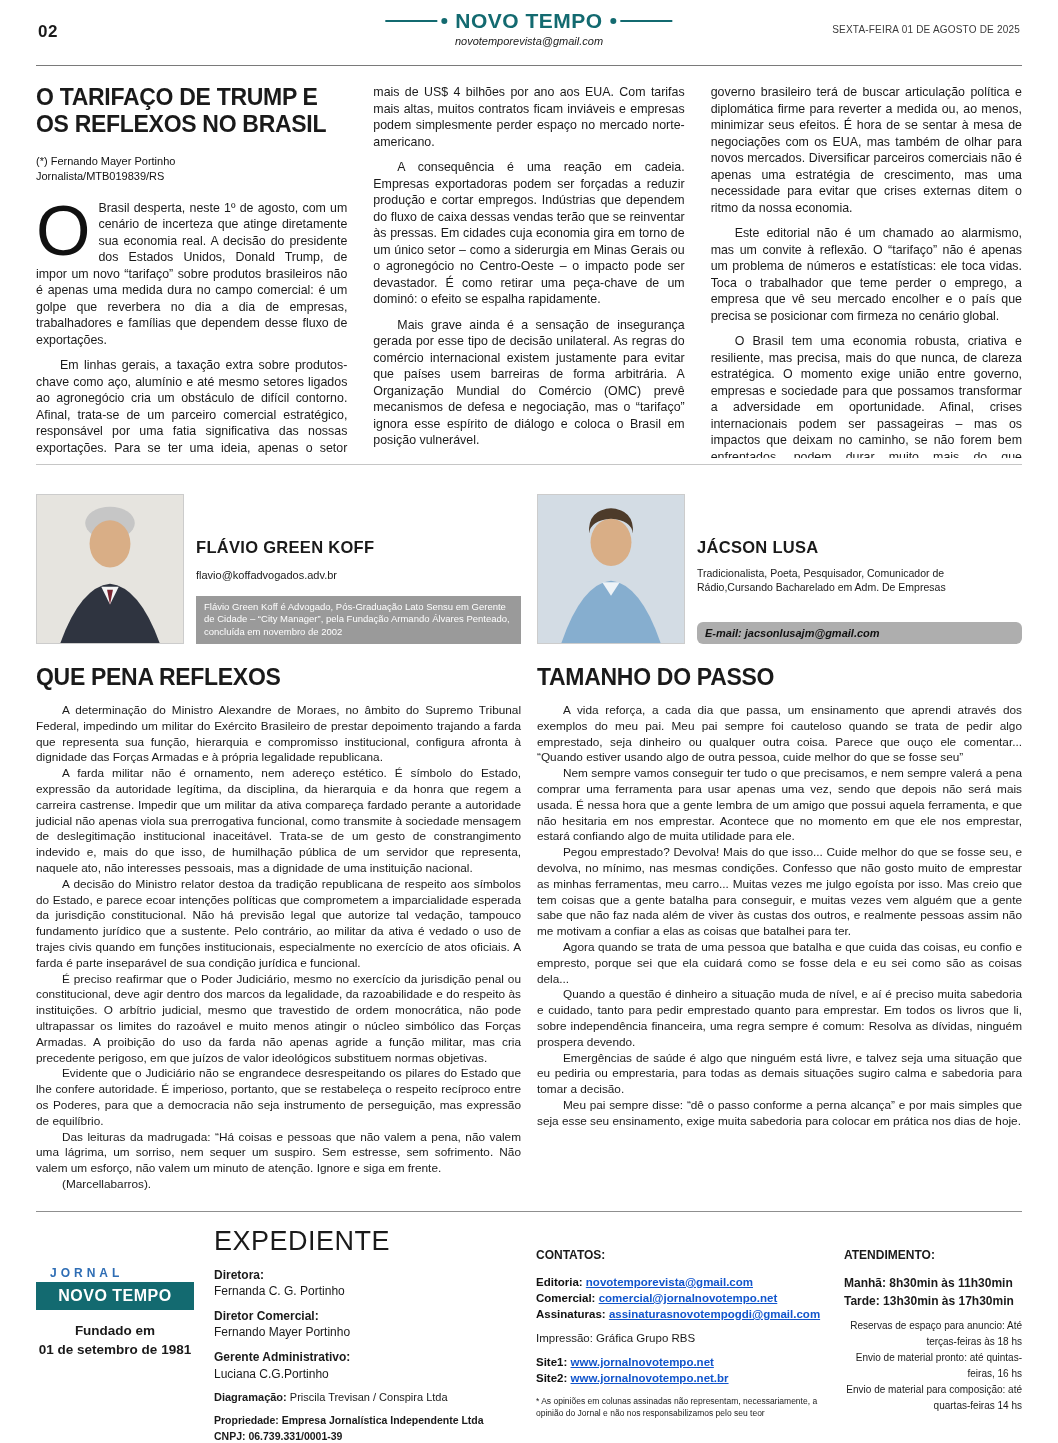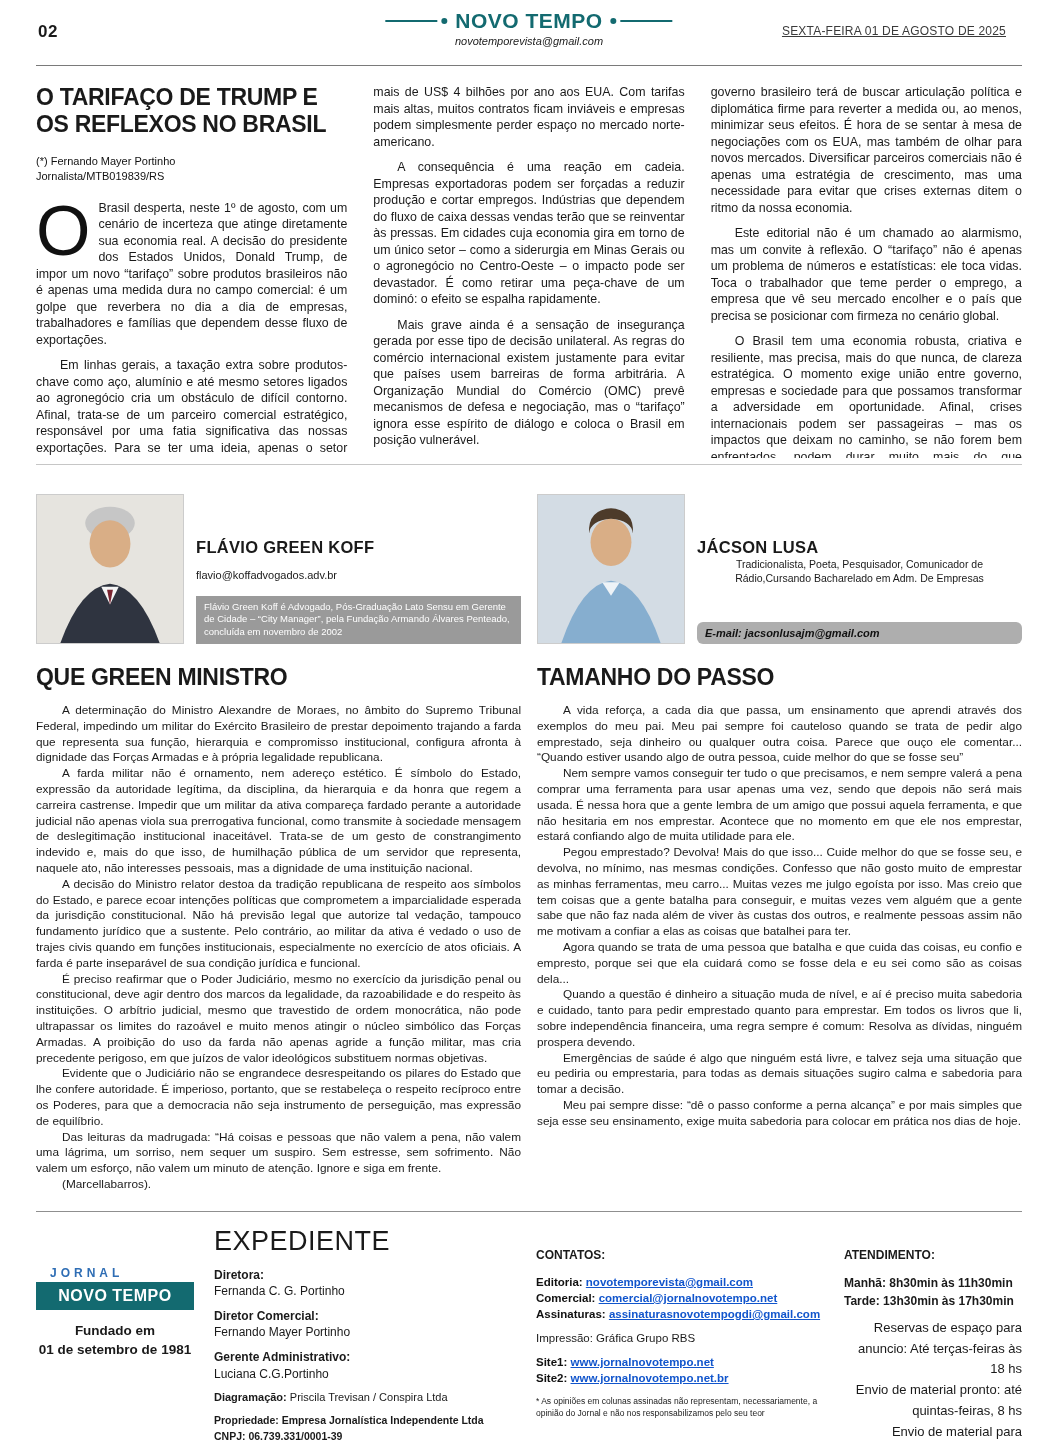--- a/index.html
+++ b/index.html
@@ -3,21 +3,21 @@
 <meta charset="utf-8">
 <style>
   * { margin:0; padding:0; box-sizing:border-box; }
   html,body { background:#ffffff; }
   body { font-family:"Liberation Sans", sans-serif; color:#1a1a1a; }
   .page { width:1058px; height:1443px; margin:0 auto; background:#fff; padding:6px 36px 8px; position:relative; overflow:hidden; }
 
   
   .page-header { position:relative; height:60px; border-bottom:1px solid #7a7a7a; }
   .page-number { position:absolute; left:2px; top:16px; font-size:17px; font-weight:bold; letter-spacing:0.5px; }
-  .page-date { position:absolute; right:16px; top:18px; font-size:12px; color:#3a3a3a; letter-spacing:0.2px;text-decoration:underline; }
+  .page-date { position:absolute; right:2px; top:18px; font-size:10px; color:#3a3a3a; letter-spacing:0.2px; }
   .masthead { position:absolute; left:50%; transform:translateX(-50%); top:3px; text-align:center; }
   .masthead-title-row { display:flex; align-items:center; justify-content:center; }
   .masthead-title { font-size:21px; font-weight:bold; color:#136a70; letter-spacing:0.5px; padding:0 4px; }
   .orn { display:flex; align-items:center; }
   .orn .line { width:52px; height:2px; background:#136a70; }
   .orn .dot { width:6px; height:6px; border-radius:50%; background:#136a70; margin:0 4px; }
   .masthead-email { font-size:11px; font-style:italic; color:#222; margin-top:2px; }
 
   
   .main-article { display:flex; gap:26px; padding-top:18px; height:392px; overflow:hidden; }
@@ -32,21 +32,21 @@
 
   
   .columnists { display:flex; gap:16px; border-top:1px solid #c6c6c6; margin-top:6px; padding-top:29px; }
   .columnist { flex:1; min-width:0; }
   .columnist-header { display:flex; gap:12px; height:150px; }
   .photo { width:148px; height:150px; flex:none; border:1px solid #ccc; background:#eee; }
   .photo svg { width:100%; height:100%; display:block; }
   .columnist-info { flex:1; display:flex; flex-direction:column; min-width:0; }
   .columnist-name { font-weight:bold; font-size:16.5px; margin-top:44px; letter-spacing:0.3px; }
   .columnist-email { font-size:11px; margin-top:12px; }
-  .columnist-role { font-size:10.5px; line-height:1.35;text-align:center; }
+  .columnist-role { font-size:10.5px; margin-top:9px; line-height:1.35; }
   .bio-box { margin-top:auto; background:#9a9a9a; color:#fff; font-size:9.5px; line-height:1.35; padding:5px 8px; text-align:left; }
   .email-box { margin-top:auto; background:#aeaeae; color:#111; font-weight:bold; font-style:italic; font-size:11px; padding:5px 8px;border-radius:6px; }
   .columnist-article-title { font-size:23px; font-weight:bold; letter-spacing:-0.3px; margin:20px 0 12px; }
   .coltext p { font-size:11.8px; line-height:1.34; text-align:justify; text-indent:26px; }
 
   
   .expediente-section { display:flex; gap:20px; border-top:1px solid #8f8f8f; margin-top:18px; padding-top:14px; }
   .logo-block { width:158px; flex:none; text-align:center; }
   .nt-logo { width:104px; height:94px; border:4px solid #2e6db4; margin:2px auto 6px; display:flex; align-items:center; justify-content:center; }
   .nt-monogram { font-size:50px; font-weight:bold; color:#2e6db4; letter-spacing:-8px; padding-right:8px; }
@@ -69,21 +69,21 @@
   a.link { color:#1155cc; font-weight:bold; text-decoration:underline; cursor:pointer; }
   .impressao { font-size:11.5px; font-weight:normal; margin:12px 0 12px; }
   .disclaimer { font-size:8.5px; color:#222; line-height:1.4; margin-top:12px; }
 
   .atendimento-block { flex:1; padding-top:22px; }
   .hours-line { font-size:12px; font-weight:bold; margin-bottom:4px; }
   .phones { margin-top:12px; }
   .phone-line { font-size:12px; font-weight:bold; margin-bottom:4px; display:flex; align-items:center; gap:4px; }
   .wa-icon { display:inline-block; width:13px; height:13px; background:#2bb741; border-radius:3px; color:#fff; font-size:9px; line-height:13px; text-align:center; font-style:normal; }
   .notes { margin-top:10px; text-align:right; }
-  .notes p { font-size:13px; line-height:1.6; text-indent:0; }
+  .notes p { font-size:10px; line-height:1.6; text-indent:0; }
 </style>
 </head>
 <body>
 
 <div class="page">
 
   <header class="page-header">
     <div class="page-number">02</div>
     <div class="masthead">
       <div class="masthead-title-row">
@@ -144,21 +144,21 @@
             <path d="M44 62 L50 74 L56 62 Z" fill="#f5f5f5"></path>
             <path d="M48 64 L50 74 L52 64 Z" fill="#7a2430"></path>
           </svg>
         </div>
         <div class="columnist-info">
           <div class="columnist-name">FLÁVIO GREEN KOFF</div>
           <div class="columnist-email">flavio@koffadvogados.adv.br</div>
           <div class="bio-box">Flávio Green Koff é Advogado, Pós-Graduação Lato Sensu em Gerente de Cidade – “City Manager”, pela Fundação Armando Álvares Penteado, concluída em novembro de 2002</div>
         </div>
       </div>
-      <h2 class="columnist-article-title">QUE GREEN MINISTRO</h2>
+      <h2 class="columnist-article-title">QUE PENA REFLEXOS</h2>
       <div class="coltext">
           <p>A determinação do Ministro Alexandre de Moraes, no âmbito do Supremo Tribunal Federal, impedindo um militar do Exército Brasileiro de prestar depoimento trajando a farda que representa sua função, hierarquia e compromisso institucional, configura afronta à dignidade das Forças Armadas e à própria legalidade republicana.</p>
           <p>A farda militar não é ornamento, nem adereço estético. É símbolo do Estado, expressão da autoridade legítima, da disciplina, da hierarquia e da honra que regem a carreira castrense. Impedir que um militar da ativa compareça fardado perante a autoridade judicial não apenas viola sua prerrogativa funcional, como transmite à sociedade mensagem de deslegitimação institucional inaceitável. Trata-se de um gesto de constrangimento indevido e, mais do que isso, de humilhação pública de um servidor que representa, naquele ato, não interesses pessoais, mas a dignidade de uma instituição nacional.</p>
           <p>A decisão do Ministro relator destoa da tradição republicana de respeito aos símbolos do Estado, e parece ecoar intenções políticas que comprometem a imparcialidade esperada da jurisdição constitucional. Não há previsão legal que autorize tal vedação, tampouco fundamento jurídico que a sustente. Pelo contrário, ao militar da ativa é vedado o uso de trajes civis quando em funções institucionais, especialmente no exercício de atos oficiais. A farda é parte inseparável de sua condição jurídica e funcional.</p>
           <p>É preciso reafirmar que o Poder Judiciário, mesmo no exercício da jurisdição penal ou constitucional, deve agir dentro dos marcos da legalidade, da razoabilidade e do respeito às instituições. O arbítrio judicial, mesmo que travestido de ordem monocrática, não pode ultrapassar os limites do razoável e muito menos atingir o núcleo simbólico das Forças Armadas. A proibição do uso da farda não apenas agride a função militar, mas cria precedente perigoso, em que juízos de valor ideológicos substituem normas objetivas.</p>
           <p>Evidente que o Judiciário não se engrandece desrespeitando os pilares do Estado que lhe confere autoridade. É imperioso, portanto, que se restabeleça o respeito recíproco entre os Poderes, para que a democracia não seja instrumento de perseguição, mas expressão de equilíbrio.</p>
           <p>Das leituras da madrugada: “Há coisas e pessoas que não valem a pena, não valem uma lágrima, um sorriso, nem sequer um suspiro. Sem estresse, sem sofrimento. Não valem um esforço, não valem um minuto de atenção. Ignore e siga em frente.</p>
           <p>(Marcellabarros).</p>
         </div>
     </div>
@@ -253,21 +253,21 @@
       </div>
       <div class="disclaimer">* As opiniões em colunas assinadas não representam, necessariamente, a opinião do Jornal e não nos responsabilizamos pelo seu teor</div>
     </div>
 
     <div class="atendimento-block">
       <div class="block-title">ATENDIMENTO:</div>
       <div class="hours-line">Manhã: 8h30min às 11h30min</div>
       <div class="hours-line">Tarde: 13h30min às 17h30min</div>
       <div class="notes">
           <p>Reservas de espaço para anuncio: Até terças-feiras às 18 hs</p>
-          <p>Envio de material pronto: até quintas-feiras, 8 hs</p>
+          <p>Envio de material pronto: até quintas-feiras, 16 hs</p>
           <p>Envio de material para composição: até quartas-feiras 14 hs</p>
         </div>
 
     </div>
 
   </footer>
 
 </div>
 
 </body></html>

